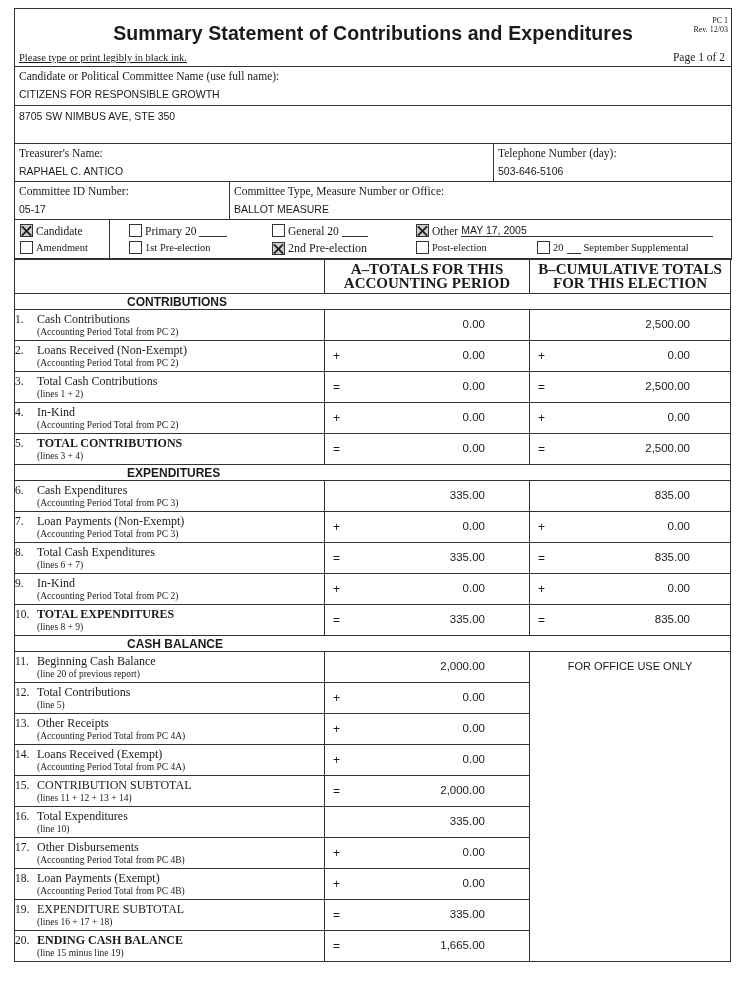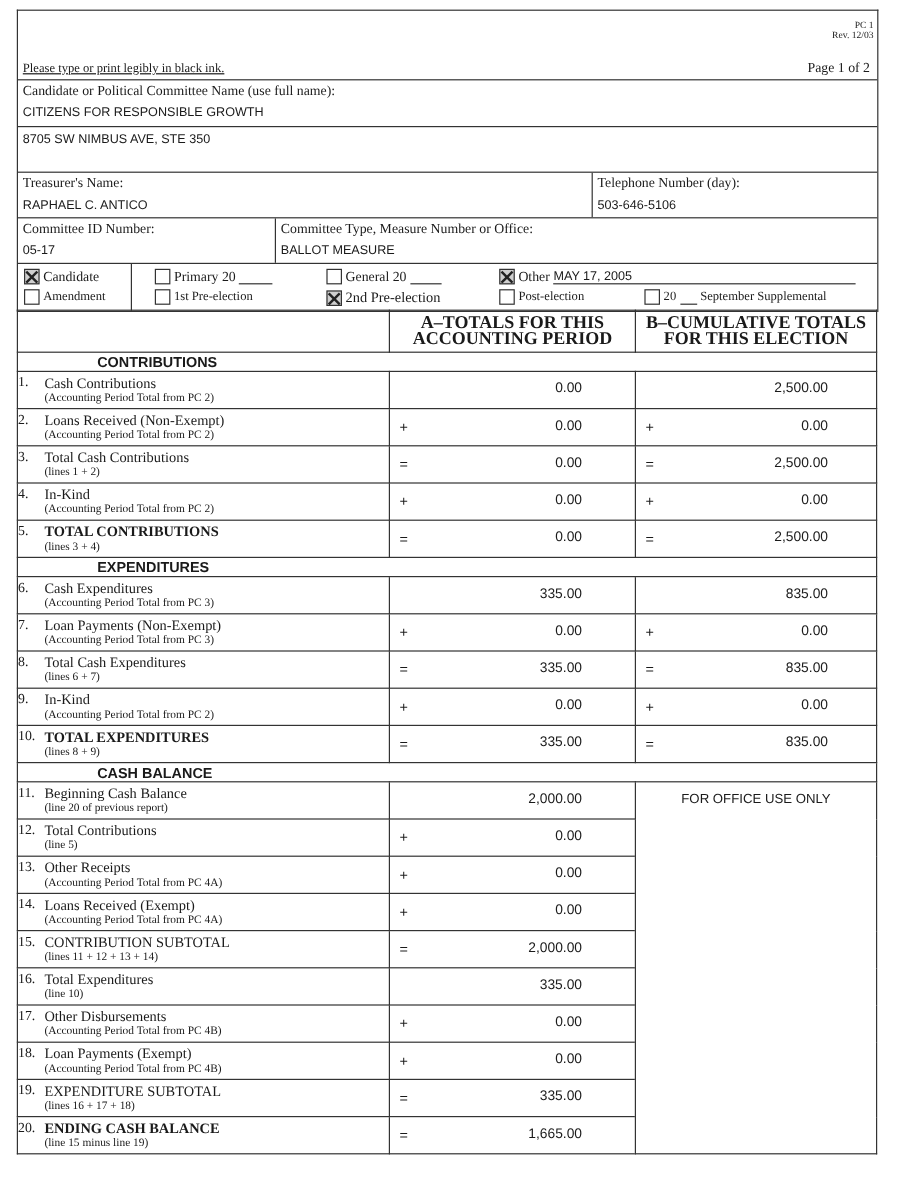--- a/index.html
+++ b/index.html
@@ -23,21 +23,21 @@
   .chk { position:absolute; display:flex; align-items:center; gap:3px; }
   .box { width:11px; height:11px; border:1px solid #333; display:inline-block; position:relative; background:#fff; }
   .box.on::before, .box.on::after { content:""; position:absolute; left:-1px; top:5px; width:13px; height:2px; background:#222; }
   .box.on::before { transform:rotate(45deg); } .box.on::after { transform:rotate(-45deg); }
   .box.on { background:#cfcfcf; }
   .uline { display:inline-block; border-bottom:1px solid #333; }
   table.fin { position:absolute; left:14px; top:258px; width:717px; border-collapse:collapse; }
   table.fin td { border:1px solid #333; padding:0; vertical-align:middle; }
   .colhead td { height:34px; font-size:15px; font-weight:bold; text-align:center; line-height:14px; }
   .sect td { height:15px; font-size:12px; font-weight:bold; font-family:"Liberation Sans", sans-serif; }
-  .sect .st { padding-left:66px; }
+  .sect .st { padding-left:112px; }
   .row td { height:30px; }
   .c0 { width:309px; }
   .c1 { width:204px; }
   .c2 { width:200px; }
   .lab { position:relative; padding-left:4px; }
   .num { display:inline-block; width:22px; font-size:11.5px; vertical-align:top; }
   .ltxt { display:inline-block; vertical-align:top; }
   .main { font-size:12px; line-height:13px; }
   .main.b { font-weight:bold; }
   .sub { font-size:9.5px; line-height:12px; }
@@ -45,20 +45,21 @@
   .amt .op { position:absolute; left:8px; top:8px; font-size:12px; }
   .amt .v { position:absolute; right:44px; top:8px; }
   .c2 .amt .v { right:40px; }
   .office { vertical-align:top !important; text-align:center; font-family:"Liberation Sans", sans-serif; font-size:11px; padding-top:8px !important; }
 </style>
 </head>
 <body>
 
 <div class="form serif">
   <div class="header">
+    <div class="title sans">Summary Statement of Contributions and Expenditures</div>
     <div class="formid">
       <div>PC 1</div>
       <div>Rev. 12/03</div>
     </div>
   </div>
   <div class="subhead">
     <span class="l">Please type or print legibly in black ink.</span>
     <span class="r">Page 1 of 2</span>
   </div>
 

